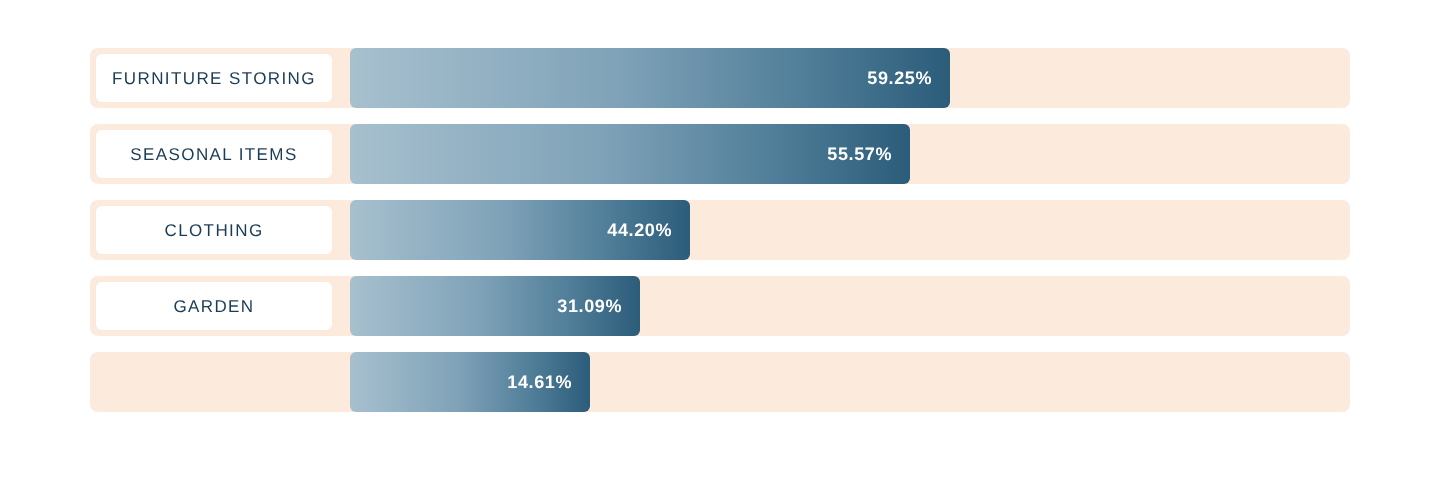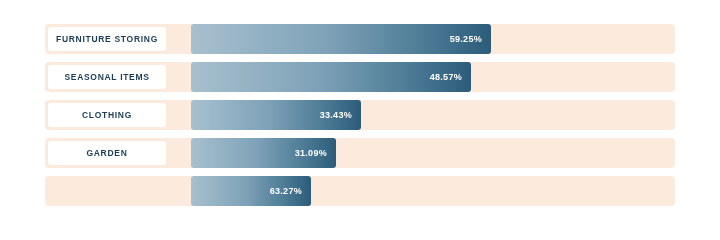--- a/index.html
+++ b/index.html
@@ -45,39 +45,39 @@
     background: #ffffff;
     border-radius: 3px;
     display: flex;
     align-items: center;
     justify-content: center;
     box-sizing: border-box;
   }
 
   .label-text {
     font-size: 8.5px;
-    font-weight: bold;
+    font-weight: normal;
     letter-spacing: 0.7px;
     color: #1b3c54;
     text-transform: uppercase;
     white-space: nowrap;
     line-height: 1;
   }
 
   .bar-area {
     position: absolute;
     left: 130px;
     top: 0;
     right: 0;
     height: 30px;
   }
 
   .bar {
     position: absolute;
-    left: 16px;
+    left: 0;
     top: 0;
     height: 30px;
     border-radius: 3px;
     background: linear-gradient(90deg, #a7c0ce 0%, #7fa2b8 45%, #4d7b96 78%, #2b5c79 100%);
     display: flex;
     align-items: center;
     justify-content: flex-end;
     box-sizing: border-box;
     padding-right: 9px;
   }
@@ -107,49 +107,49 @@
         </div>
       </div>
     </div>
 
     <div class="row">
       <div class="label-pill">
         <span class="label-text">SEASONAL ITEMS</span>
       </div>
       <div class="bar-area">
         <div class="bar" style="width: 56%;">
-          <span class="bar-value">48.57%</span>
+          <span class="bar-value">55.57%</span>
         </div>
       </div>
     </div>
 
     <div class="row">
       <div class="label-pill">
         <span class="label-text">CLOTHING</span>
       </div>
       <div class="bar-area">
         <div class="bar" style="width: 34%;">
-          <span class="bar-value">33.43%</span>
+          <span class="bar-value">44.20%</span>
         </div>
       </div>
     </div>
 
     <div class="row">
       <div class="label-pill">
         <span class="label-text">GARDEN</span>
       </div>
       <div class="bar-area">
         <div class="bar" style="width: 29%;">
           <span class="bar-value">31.09%</span>
         </div>
       </div>
     </div>
 
     <div class="row">
       <div class="bar-area">
         <div class="bar" style="width: 24%;">
-          <span class="bar-value">63.27%</span>
+          <span class="bar-value">14.61%</span>
         </div>
       </div>
     </div>
 
   </div>
 </div>
 
 </body></html>

